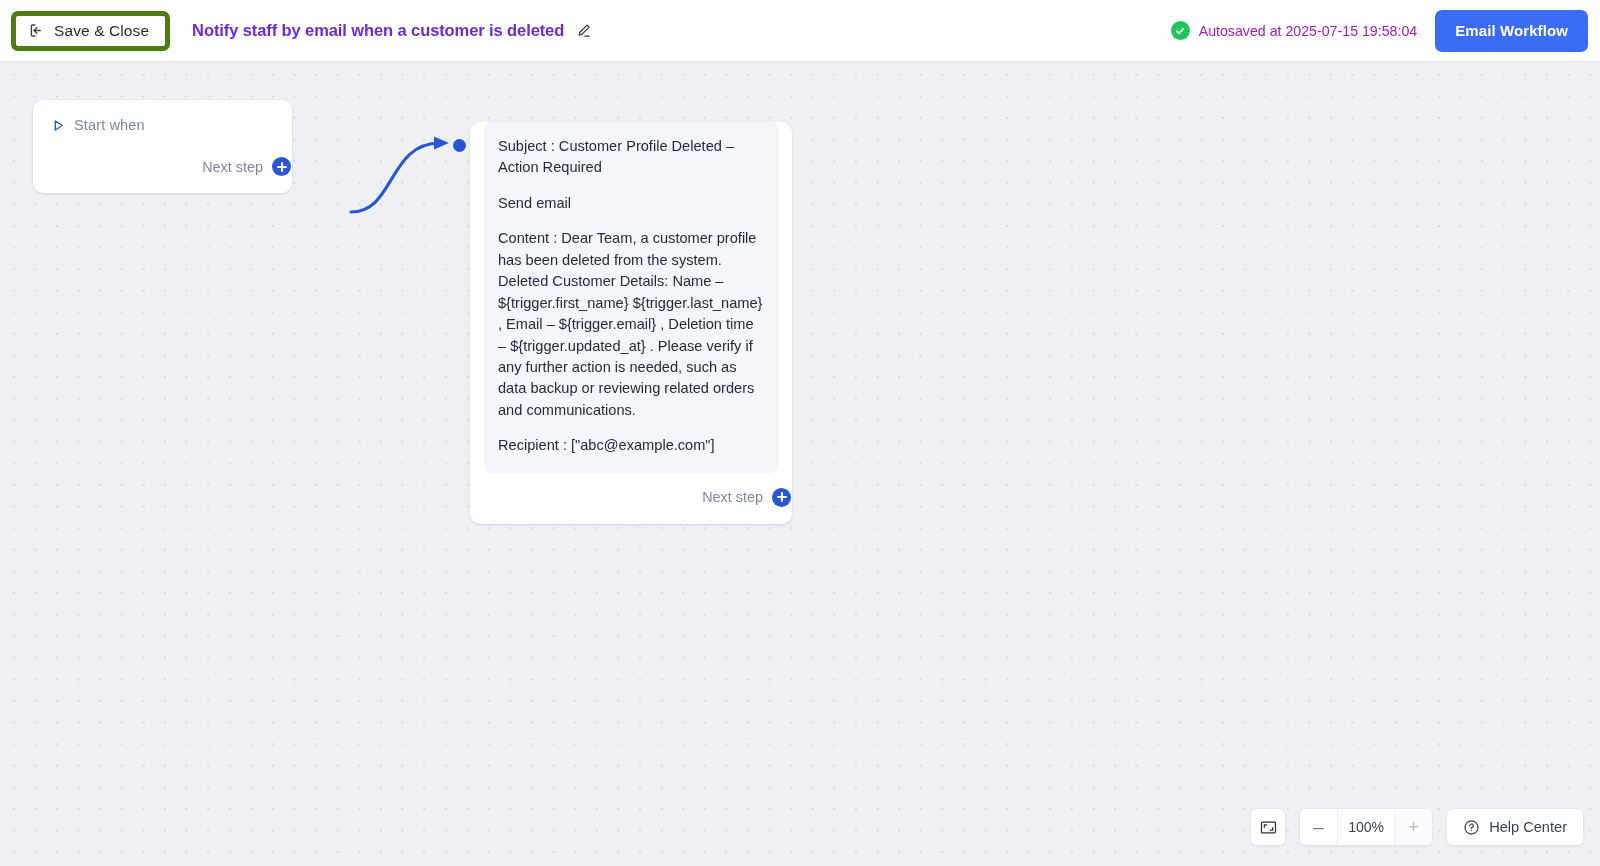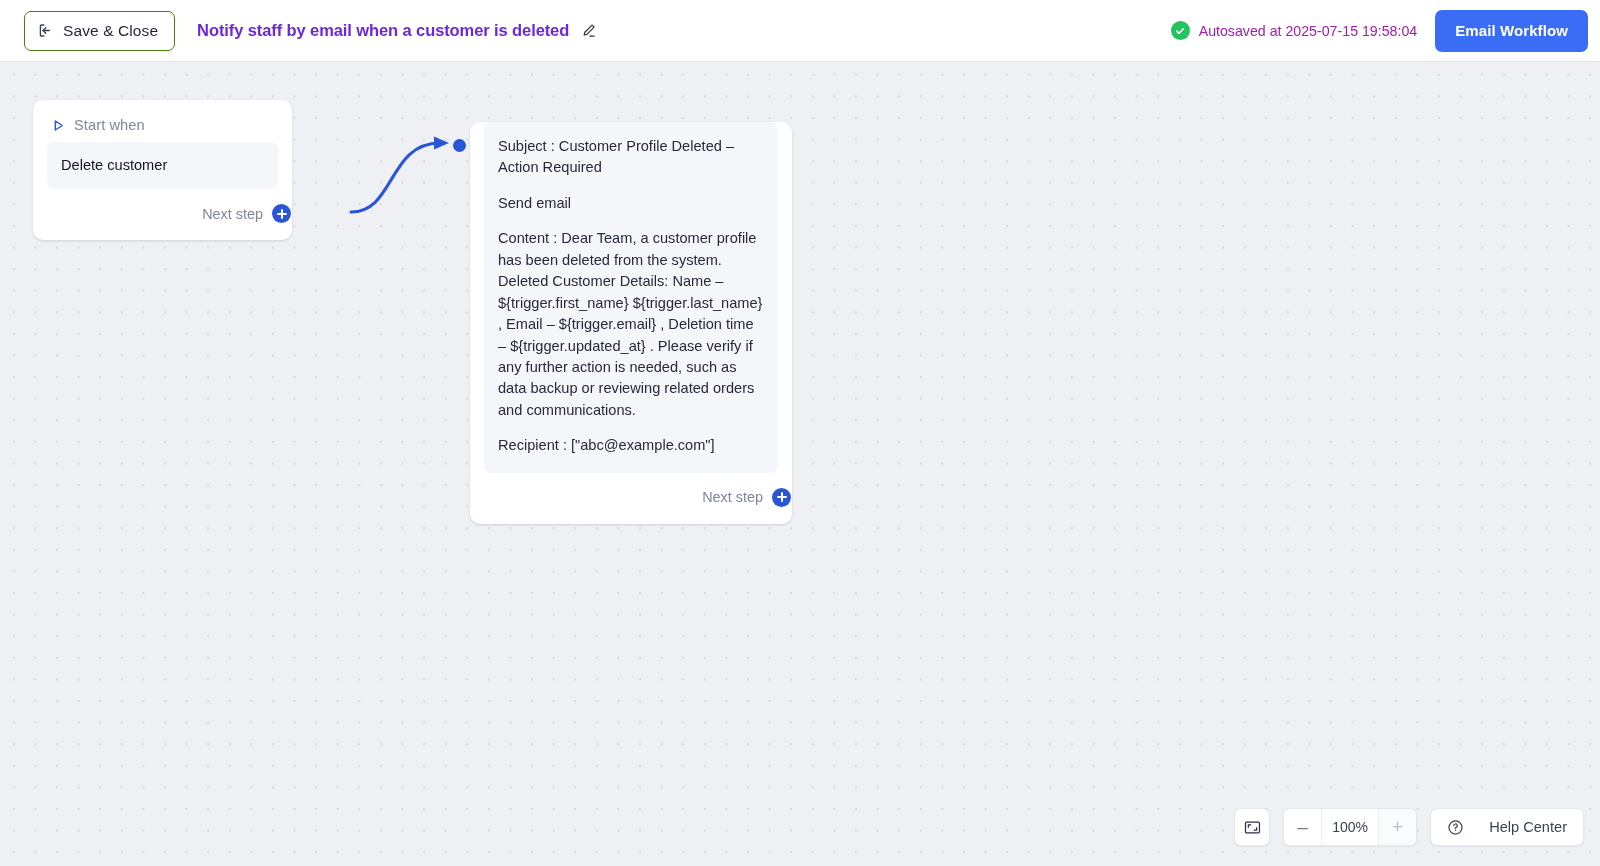--- a/index.html
+++ b/index.html
@@ -13,26 +13,26 @@
   
   .header {
     position: absolute; left: 0; top: 0;
     width: 1600px; height: 62px;
     background: #ffffff;
     border-bottom: 1px solid #e2e4ea;
     display: flex; align-items: center;
     z-index: 20;
   }
   .save-close-btn {
-    margin-left: 24px;
+    margin-left: 11px;
     height: 40px;
     padding: 0 16px 0 12px;
     display: flex; align-items: center; gap: 9px;
     background: #ffffff;
-    border: 1px solid #4d7c0f;
+    border: 5px solid #4d7c0f;
     border-radius: 7px;
     cursor: pointer;
     box-shadow: 0 1px 1px rgba(16,24,40,.04);
   }
   .save-close-btn span.lbl {
     font-size: 15.5px; color: #1f2533; letter-spacing: .1px;
   }
   .icon-exit { width: 17px; height: 17px; display:block; }
 
   .title-wrap {
@@ -164,21 +164,21 @@
   .zoom-btn.dim { color: #b8bdc9; background: #fafbfc; }
   .zoom-level {
     min-width: 58px; text-align: center;
     font-size: 14px; color: #3a4152;
     border-left: 1px solid #ecedf1; border-right: 1px solid #ecedf1;
     height: 100%; display: flex; align-items: center; justify-content: center;
     cursor: default;
   }
   .help-btn {
     height: 38px; padding: 0 16px;
-    display: flex; align-items: center; gap: 25px;
+    display: flex; align-items: center; gap: 9px;
     background: #ffffff; border: 1px solid #e4e6ec; border-radius: 7px;
     cursor: pointer; box-shadow: 0 1px 2px rgba(16,24,40,.05);
   }
   .help-btn .hlbl { font-size: 14.6px; color: #3a4152; }
   .icon-help { width: 17px; height: 17px; display: block; }
 </style>
 </head>
 <body>
 
 <div class="header">
@@ -227,25 +227,20 @@
 
   <div class="node node-trigger">
     <div class="node-head">
       <span>
         <svg class="icon-play" viewBox="0 0 16 16" fill="none" stroke="#2b55d8" stroke-width="1.5" stroke-linejoin="round">
           <path d="M4.6 3.2 12 8l-7.4 4.8V3.2Z"></path>
         </svg>
       </span>
       <span class="htxt">Start when</span>
     </div>
-    <div class="node-body">
-      <div class="inner-box">
-        <div class="inner-line">Delete customer</div>
-      </div>
-    </div>
     <div class="next-row">
       <span class="next-lbl">Next step</span>
       <span class="plus-dot"></span>
     </div>
   </div>
 
   <div class="node node-action">
     <div class="node-body">
       <div class="inner-box inner-box-tall">
         <div class="para">Subject : Customer Profile Deleted – Action Required</div>

